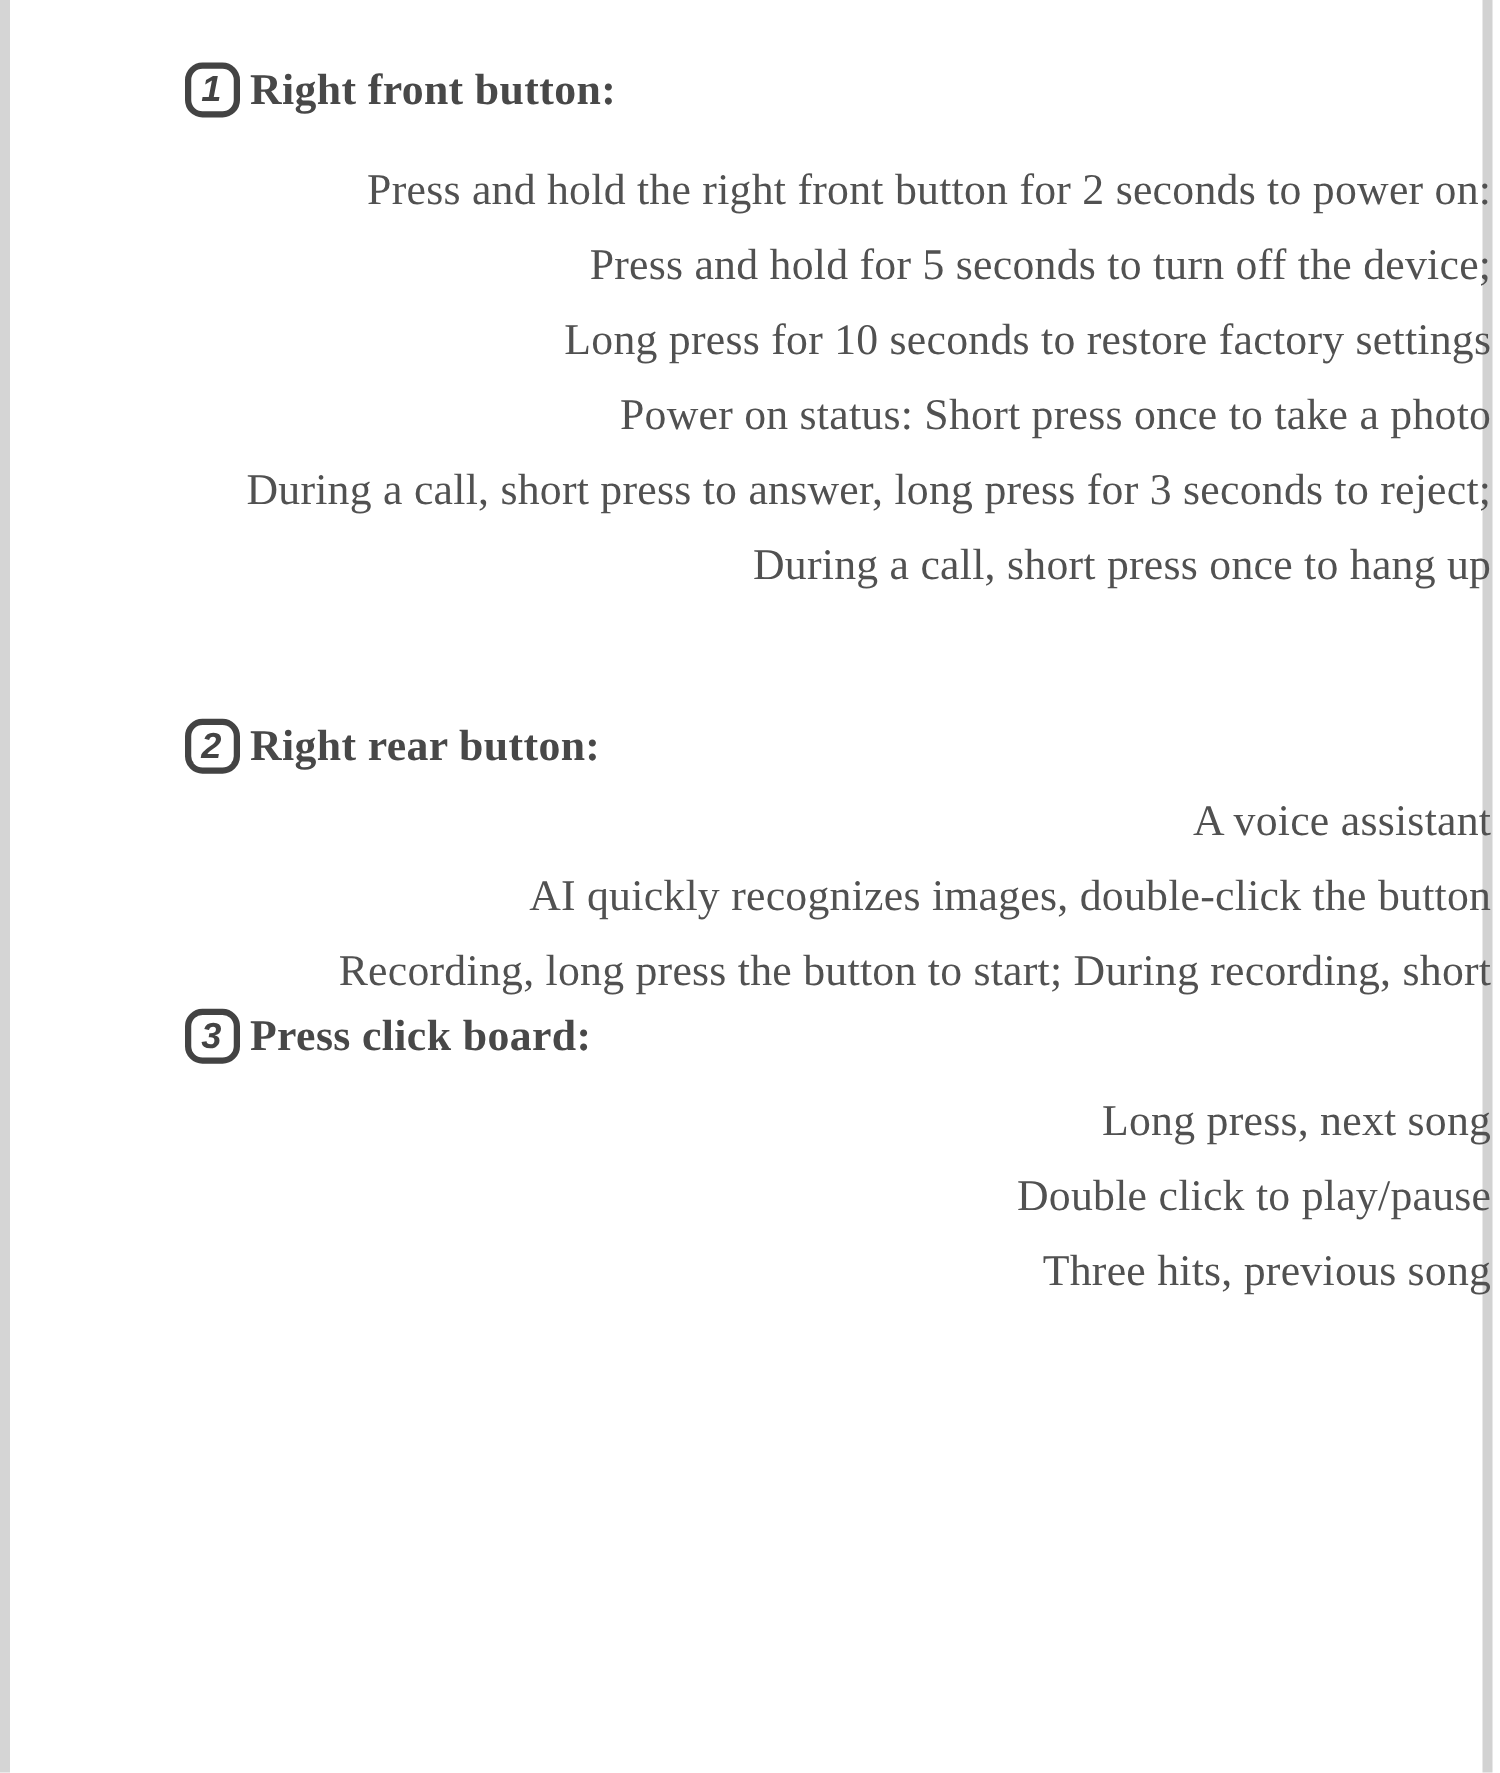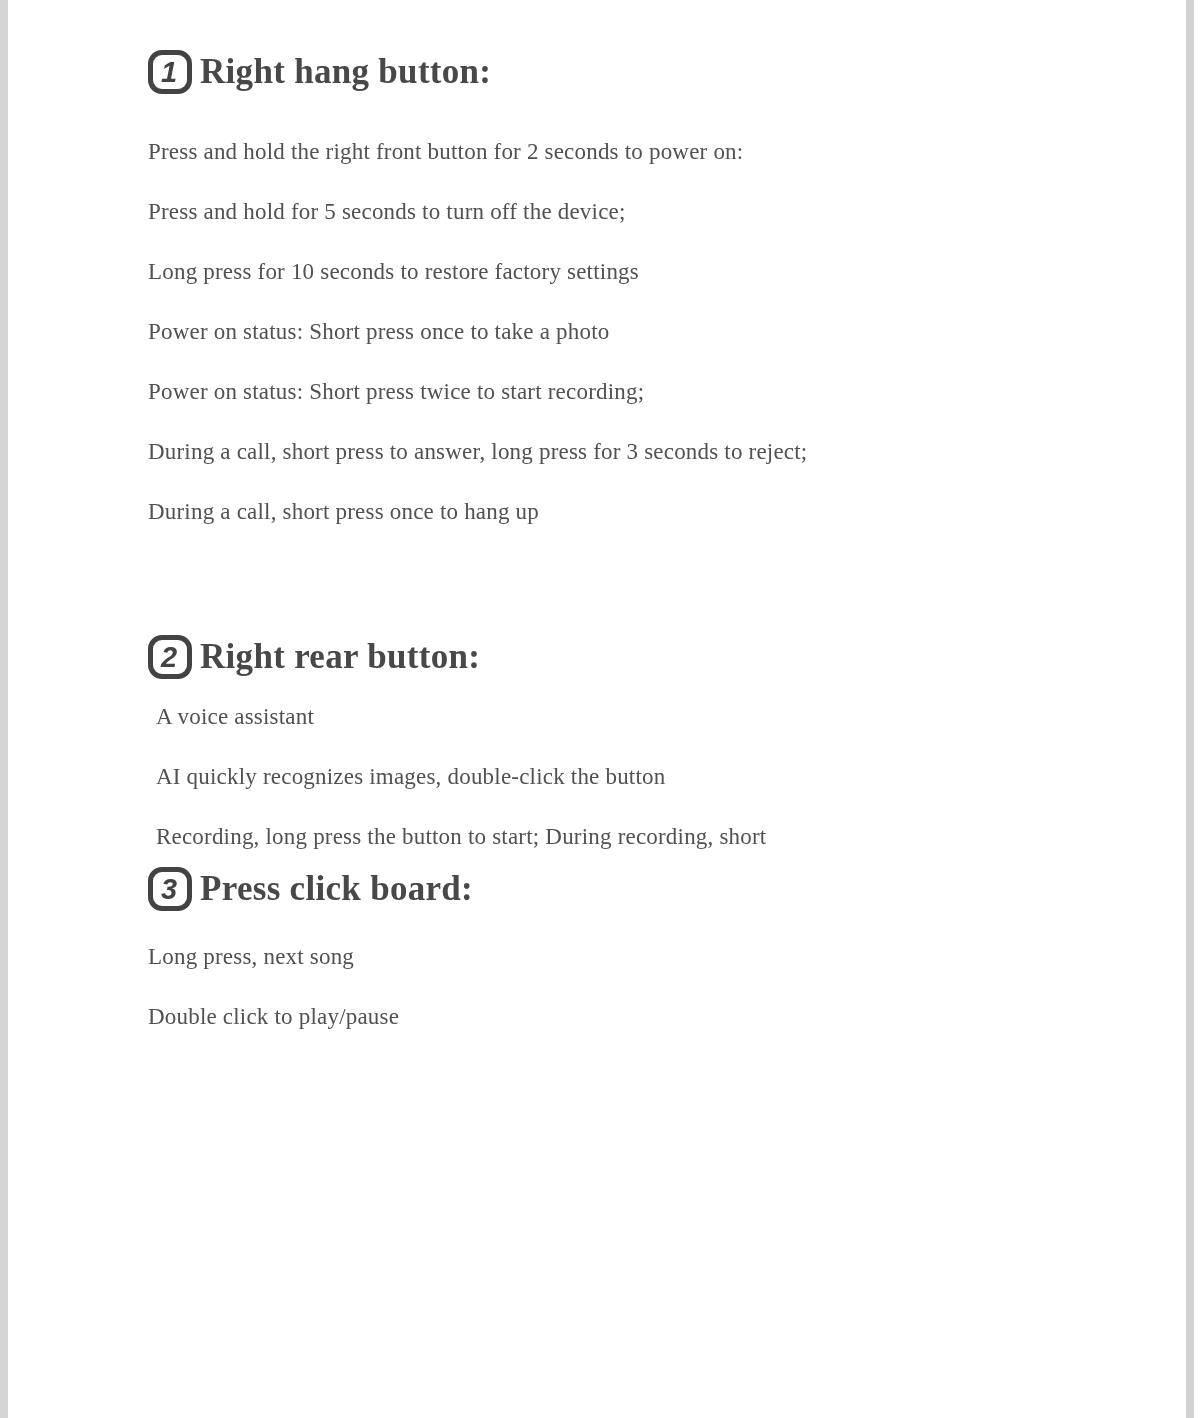--- a/index.html
+++ b/index.html
@@ -54,25 +54,26 @@
     transform: translateX(-1px);
   }
   .section-title {
     font-size: 35px;
     font-weight: 600;
     color: #484848;
     letter-spacing: 0.3px;
   }
   .section-body p {
     margin: 0;
-    font-size: 23px;
+    font-size: 35px;
     line-height: 60px;
     color: #515151;
     letter-spacing: 0.2px;
     white-space: nowrap;
+    text-align: right;
   }
 
   
   .section:nth-child(1) .section-heading { margin-bottom: 28px; }
   .section:nth-child(2) { margin-top: 93px; }
   .section:nth-child(2) .section-heading { margin-bottom: 8px; }
   .section:nth-child(2) .section-body p { padding-left: 8px; }
   .section:nth-child(3) .section-heading { margin-bottom: 16px; }
 </style>
 </head>
@@ -80,28 +81,27 @@
 
 <div class="edge edge-left"></div>
 <div class="edge edge-right"></div>
 
 <main class="content">
   <section class="section">
     <div class="section-heading">
       <div class="num-badge">
         <span>1</span>
       </div>
-      <div class="section-title">Right hang button:</div>
+      <div class="section-title">Right front button:</div>
     </div>
     <div class="section-body">
         <p>Press and hold the right front button for 2 seconds to power on:</p>
         <p>Press and hold for 5 seconds to turn off the device;</p>
         <p>Long press for 10 seconds to restore factory settings</p>
         <p>Power on status: Short press once to take a photo</p>
-        <p>Power on status: Short press twice to start recording;</p>
         <p>During a call, short press to answer, long press for 3 seconds to reject;</p>
         <p>During a call, short press once to hang up</p>
       </div>
   </section>
 
   <section class="section">
     <div class="section-heading">
       <div class="num-badge">
         <span>2</span>
       </div>
@@ -117,15 +117,16 @@
   <section class="section">
     <div class="section-heading">
       <div class="num-badge">
         <span>3</span>
       </div>
       <div class="section-title">Press click board:</div>
     </div>
     <div class="section-body">
         <p>Long press, next song</p>
         <p>Double click to play/pause</p>
+        <p>Three hits, previous song</p>
       </div>
   </section>
 </main>
 
 </body></html>

